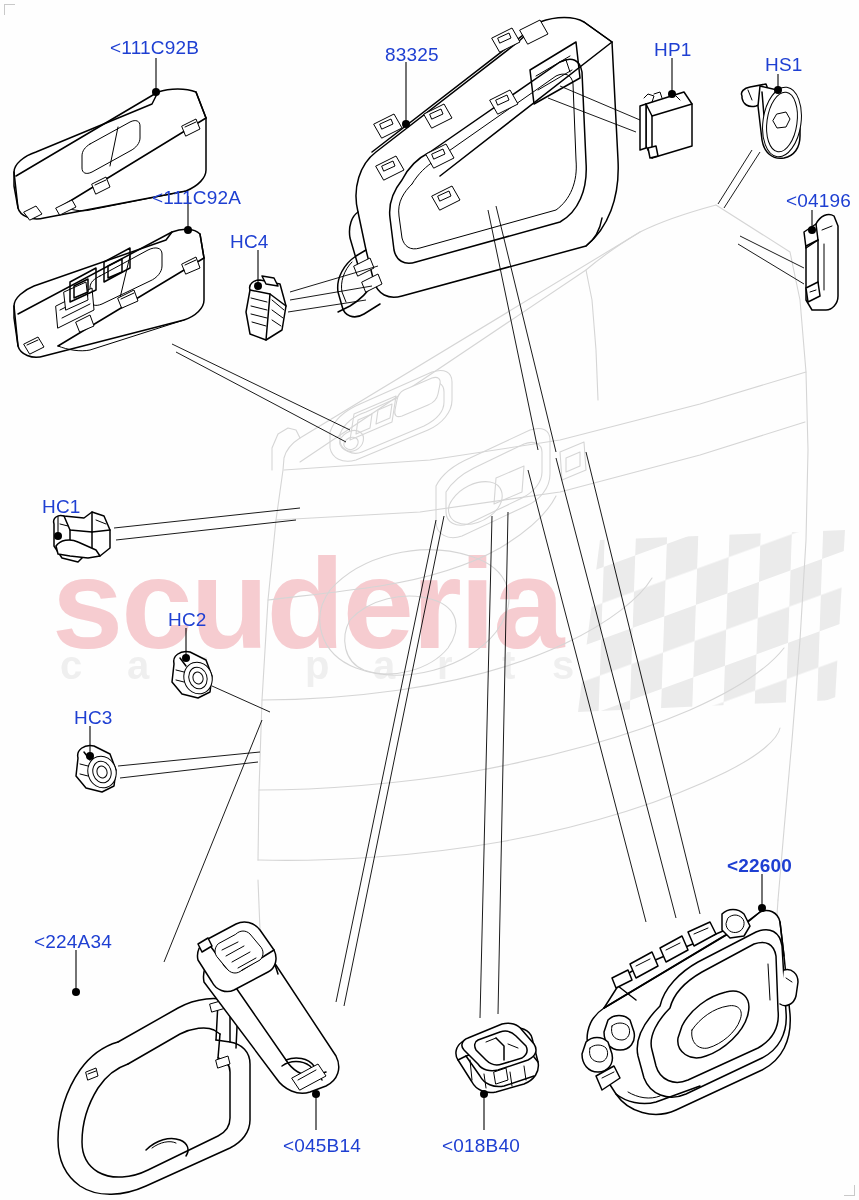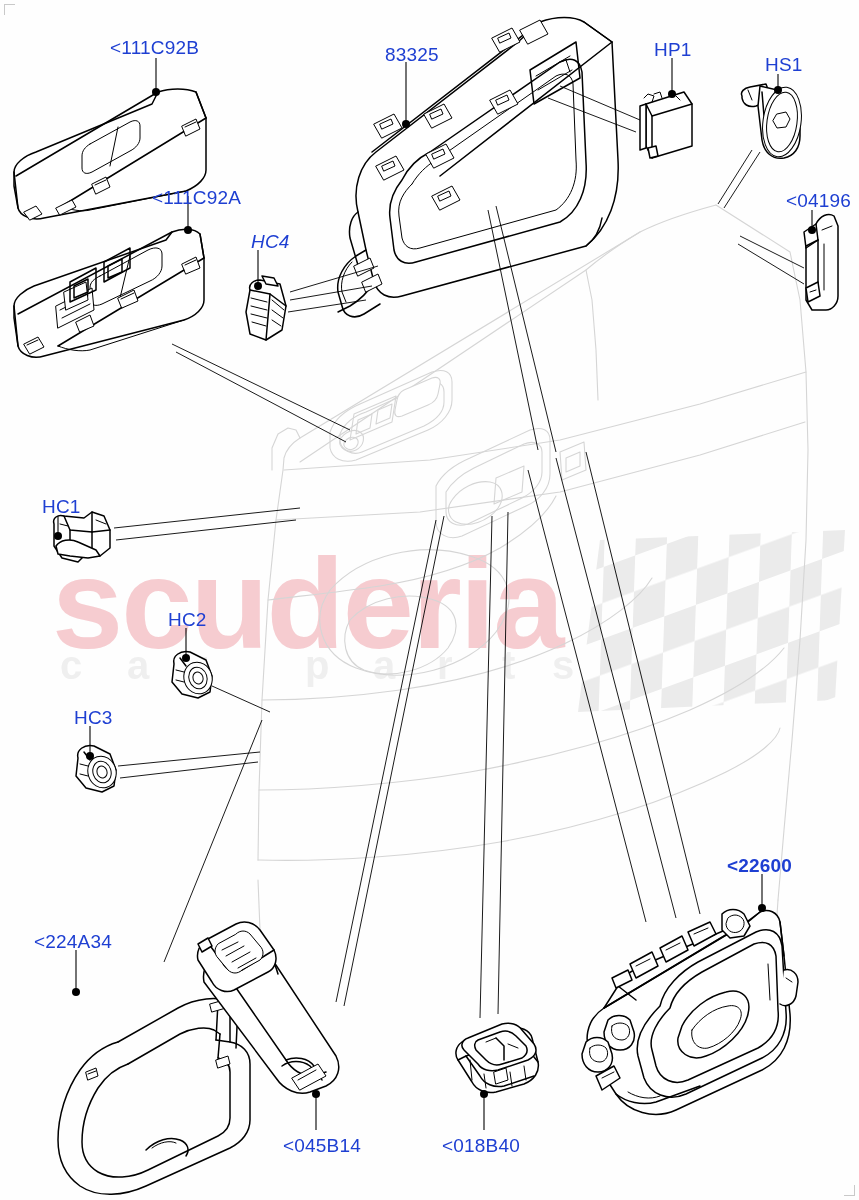--- a/index.html
+++ b/index.html
@@ -599,21 +599,21 @@
       <path class="leadg" d="M700 914 L586 452"></path>
     </g>
   </svg>
 
   <div class="callout-label" style="left:110px; top:38px;">&lt;111C92B</div>
   <div class="callout-label" style="left:152px; top:176px;margin-top:12px;">&lt;111C92A</div>
   <div class="callout-label" style="left:385px; top:45px;">83325</div>
   <div class="callout-label" style="left:654px; top:40px;">HP1</div>
   <div class="callout-label" style="left:765px; top:55px;">HS1</div>
   <div class="callout-label" style="left:786px; top:191px;">&lt;04196</div>
-  <div class="callout-label" style="left:251px; top:232px;font-style:italic;">HC4</div>
+  <div class="callout-label" style="left:230px; top:232px;">HC4</div>
   <div class="callout-label" style="left:42px; top:497px;text-align:right;">HC1</div>
   <div class="callout-label" style="left:168px; top:610px;">HC2</div>
   <div class="callout-label" style="left:74px; top:708px;">HC3</div>
   <div class="callout-label" style="left:727px; top:856px;font-weight:bold;">&lt;22600</div>
   <div class="callout-label" style="left:34px; top:932px;text-align:center;">&lt;224A34</div>
   <div class="callout-label" style="left:283px; top:1136px;">&lt;045B14</div>
   <div class="callout-label" style="left:442px; top:1136px;">&lt;018B40</div>
 
 </div>
 

